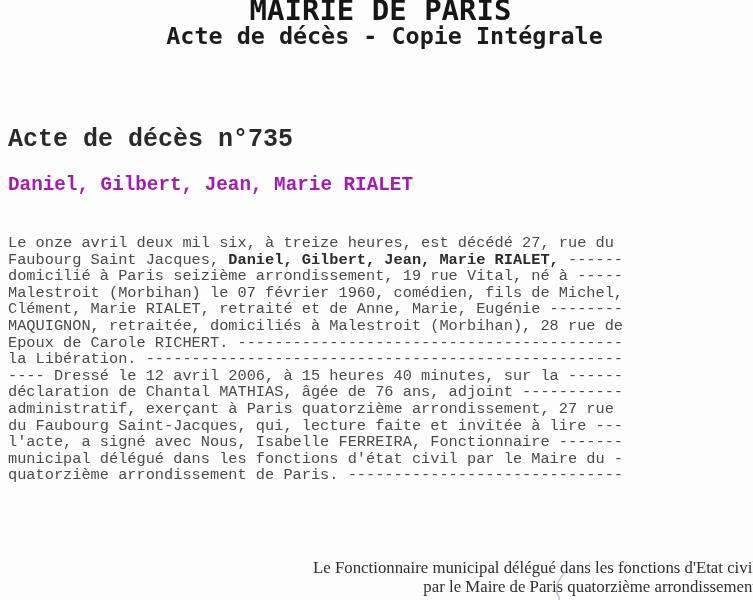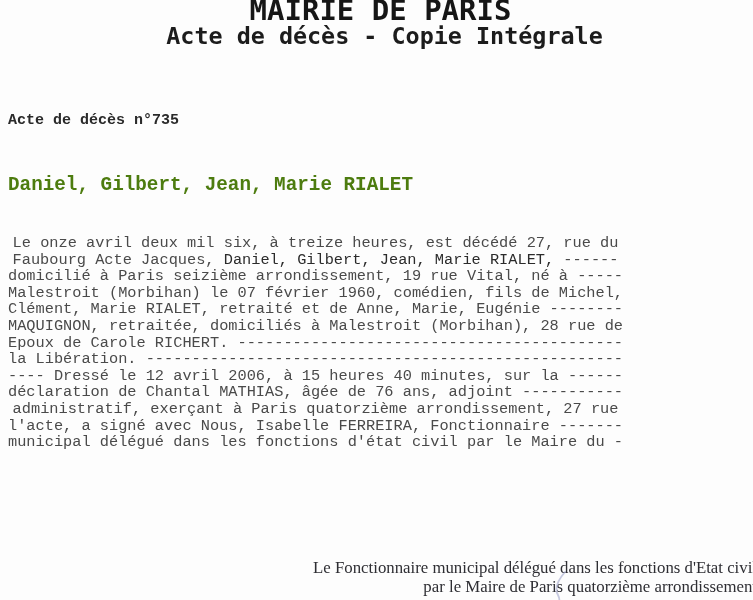--- a/index.html
+++ b/index.html
@@ -31,50 +31,49 @@
     width: 753px;
     text-align: center;
     font-family: "DejaVu Sans Mono", monospace;
     font-weight: bold;
     font-size: 23.4px;
     color: #1c1c1c;
     white-space: nowrap;
   }
   .act-number {
     position: absolute;
-    top: 112px;
+    top: 125px;
     left: 8px;
     font-family: "Liberation Mono", monospace;
     font-weight: bold;
-    font-size: 15px;
+    font-size: 25px;
     color: #2a2a2a;
     white-space: nowrap;
   }
   .deceased-name {
     position: absolute;
     top: 174px;
     left: 8px;
     font-family: "Liberation Mono", monospace;
     font-weight: bold;
     font-size: 19.3px;
-    color: #4d7c0f;
+    color: #a21caf;
     white-space: nowrap;
   }
   .body-paragraph {
     position: absolute;
     top: 235px;
     left: 8px;
     font-family: "Liberation Mono", monospace;
     font-size: 15.3px;
     line-height: 16.6px;
     color: #4a4a4a;
-    text-align: center;
   }
   .body-line { white-space: pre; }
-  .body-line .bold { font-weight: normal; color: #2b2b2b; margin-top: 34px; }
+  .body-line .bold { font-weight: bold; color: #2b2b2b; margin-top: 34px; }
   .footer-line {
     position: absolute;
     right: -4px;
     text-align: right;
     font-family: "Liberation Serif", serif;
     font-size: 16.8px;
     color: #2e2e33;
     white-space: nowrap;
   }
   .footer-line1 { top: 558px; }
@@ -89,32 +88,34 @@
   <div class="doc-title">MAIRIE DE PARIS</div>
 
   <div class="doc-subtitle">Acte de décès - Copie Intégrale</div>
 
   <div class="act-number">Acte de décès n°735</div>
 
   <div class="deceased-name">Daniel, Gilbert, Jean, Marie RIALET</div>
 
   <div class="body-paragraph">
       <div class="body-line"><span>Le onze avril deux mil six, à treize heures, est décédé 27, rue du</span></div>
-      <div class="body-line"><span>Faubourg Acte Jacques, </span><span class="bold">Daniel, Gilbert, Jean, Marie RIALET,</span><span> ------</span></div>
+      <div class="body-line"><span>Faubourg Saint Jacques, </span><span class="bold">Daniel, Gilbert, Jean, Marie RIALET,</span><span> ------</span></div>
       <div class="body-line"><span>domicilié à Paris seizième arrondissement, 19 rue Vital, né à -----</span></div>
       <div class="body-line"><span>Malestroit (Morbihan) le 07 février 1960, comédien, fils de Michel,</span></div>
       <div class="body-line"><span>Clément, Marie RIALET, retraité et de Anne, Marie, Eugénie --------</span></div>
       <div class="body-line"><span>MAQUIGNON, retraitée, domiciliés à Malestroit (Morbihan), 28 rue de</span></div>
       <div class="body-line"><span>Epoux de Carole RICHERT. ------------------------------------------</span></div>
       <div class="body-line"><span>la Libération. ----------------------------------------------------</span></div>
       <div class="body-line"><span>---- Dressé le 12 avril 2006, à 15 heures 40 minutes, sur la ------</span></div>
       <div class="body-line"><span>déclaration de Chantal MATHIAS, âgée de 76 ans, adjoint -----------</span></div>
       <div class="body-line"><span>administratif, exerçant à Paris quatorzième arrondissement, 27 rue</span></div>
+      <div class="body-line"><span>du Faubourg Saint-Jacques, qui, lecture faite et invitée à lire ---</span></div>
       <div class="body-line"><span>l'acte, a signé avec Nous, Isabelle FERREIRA, Fonctionnaire -------</span></div>
       <div class="body-line"><span>municipal délégué dans les fonctions d'état civil par le Maire du -</span></div>
+      <div class="body-line"><span>quatorzième arrondissement de Paris. ------------------------------</span></div>
     </div>
 
   <div class="footer-line footer-line1">Le Fonctionnaire municipal délégué dans les fonctions d'Etat civil</div>
 
   <div class="footer-line footer-line2">par le Maire de Paris quatorzième arrondissement</div>
 
   <svg class="pen-stroke" width="26" height="34" viewBox="0 0 26 34">
     <path id="pen-stroke-path" d="M 17 3 C 10 11, 6 19, 10 26 C 11 28, 12 30, 11 32" fill="none" stroke-width="1.8" stroke-linecap="round" opacity="0.65" stroke="#a9aed0"></path>
   </svg>
 

